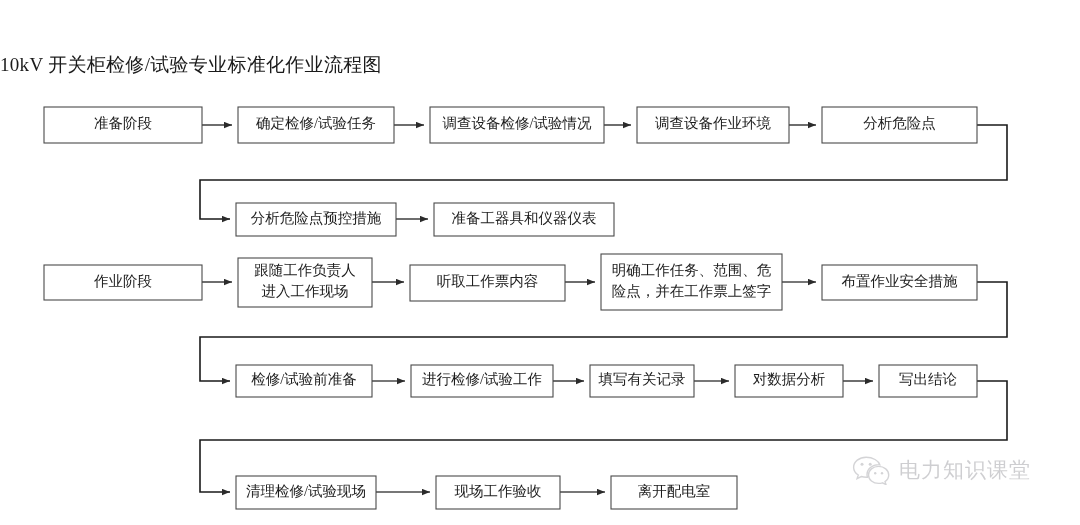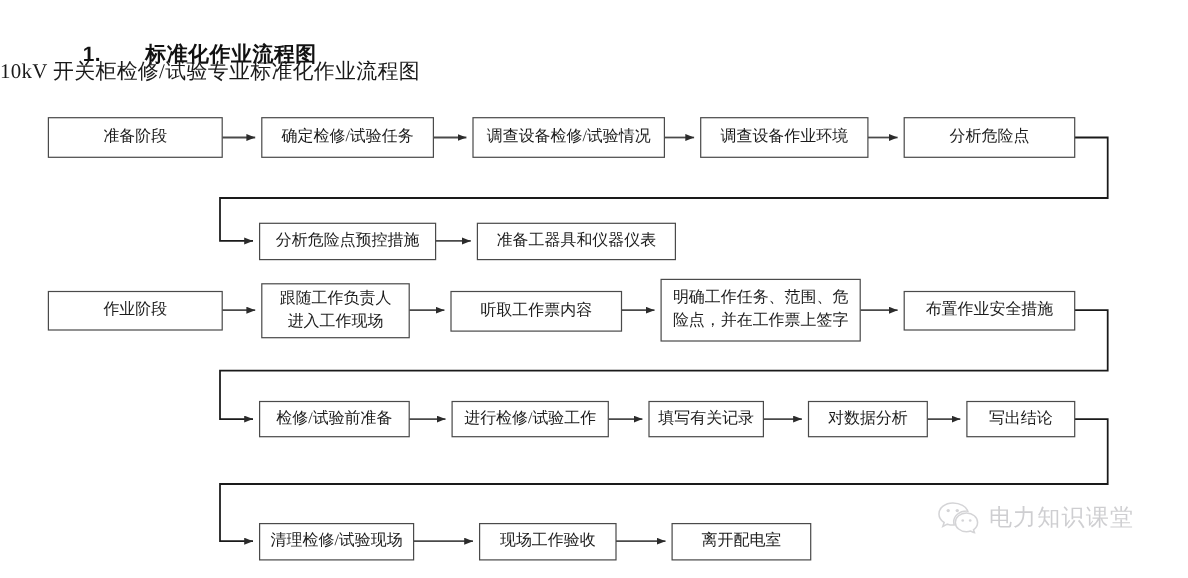--- a/index.html
+++ b/index.html
@@ -86,23 +86,20 @@
     letter-spacing: 1px;
     white-space: nowrap;
   }
   .watermark svg { display: block; }
 </style>
 </head>
 <body>
 
 <div id="page">
 
-  <div class="heading">
-    <span class="num">1.</span><span>标准化作业流程图</span>
-  </div>
 
   <div class="chart-title">10kV 开关柜检修/试验专业标准化作业流程图</div>
 
   <svg id="flow" viewBox="0 0 1080 525">
     <defs>
       <marker id="arrow" markerWidth="9" markerHeight="9" refX="8" refY="3.2" orient="auto" markerUnits="userSpaceOnUse">
         <path d="M0,0 L8,3.2 L0,6.4 z" fill="#2b2b2b"></path>
       </marker>
     </defs>
     <g id="connectors-layer">

